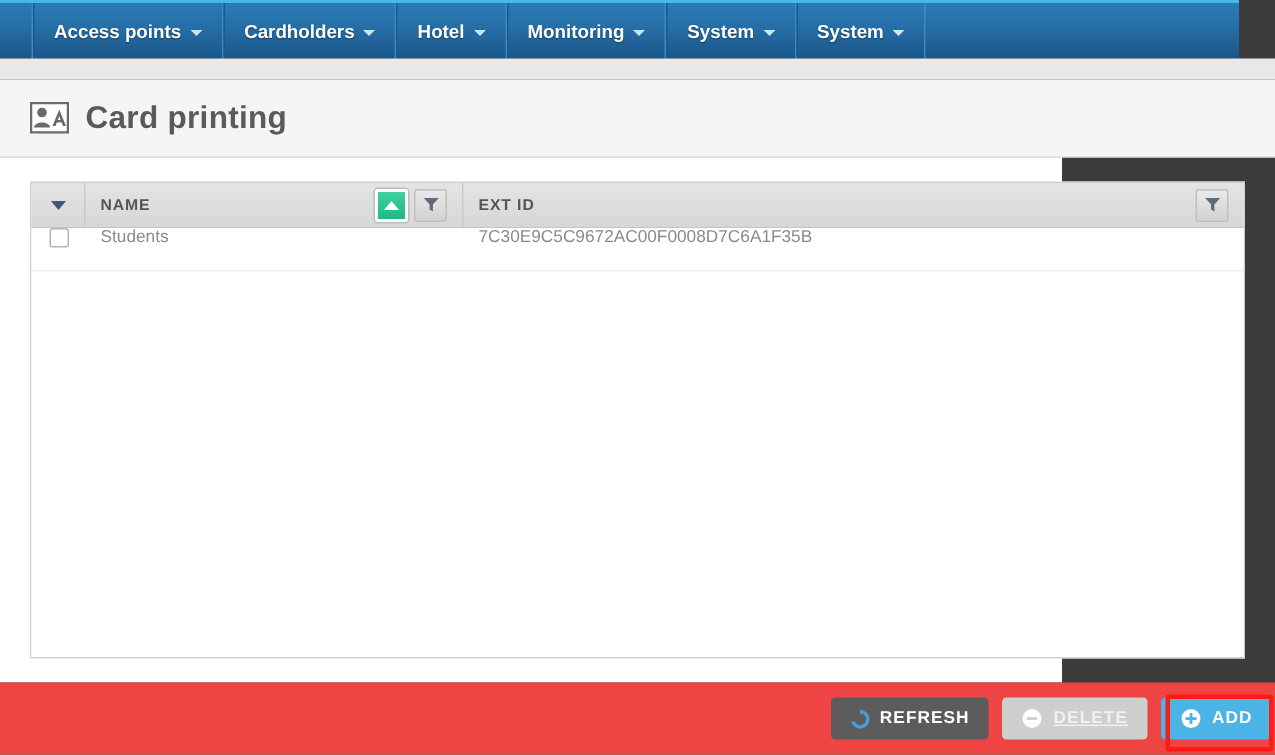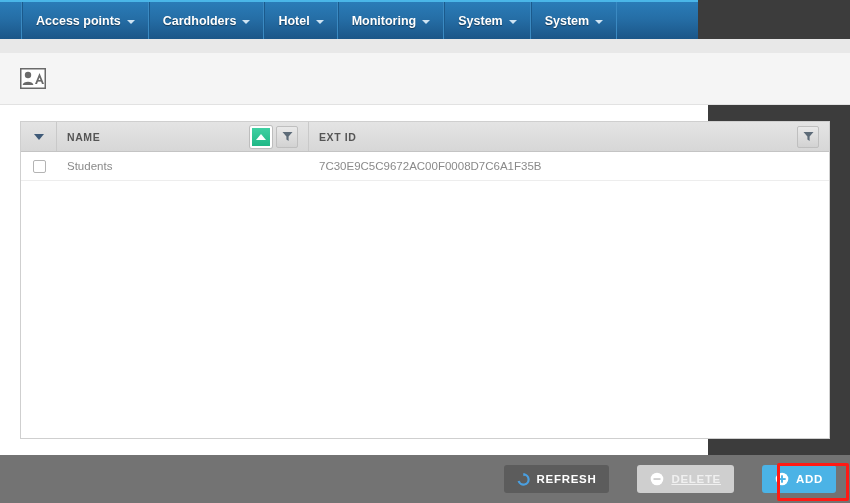--- a/index.html
+++ b/index.html
@@ -5,21 +5,21 @@
   * { box-sizing: border-box; margin: 0; padding: 0; }
   html, body {
     width: 850px; height: 503px;
     font-family: "Liberation Sans", sans-serif;
     background: #3c3c3c;
     overflow: hidden;
   }
 
   
   .navbar {
-    position: absolute; left: 0; top: 0; width: 698px; height: 39px;
+    position: absolute; left: 0; top: 0; width: 826px; height: 39px;
     background: linear-gradient(to bottom, #2a7cb8 0%, #256ea6 45%, #1b5688 100%);
     border-top: 2px solid #4ab6e8;
     display: flex; align-items: stretch;
   }
   .nav-gap { width: 22px; border-right: 1px solid #3b8ac2; }
   .nav-item {
     display: flex; align-items: center; gap: 6px;
     padding: 0 13px;
     color: #ffffff;
     font-size: 12.5px; font-weight: bold;
@@ -115,42 +115,42 @@
     border-bottom: 6px solid #ffffff;
   }
   .hbtn-filter {
     background: linear-gradient(to bottom,#e9e9e9 0%, #d2d2d2 100%);
     border: 1px solid #bfbfbf;
   }
   .th-ext .hbtn-filter { margin-left: auto; }
 
   .tbody { flex: 1; background: #fff; }
   .trow {
-    display: flex; height: 29px; align-items: center;
+    display: flex; height: 29px; align-items: flex-start;
     border-bottom: 1px solid #ededed;
     cursor: pointer;
   }
   .td { font-size: 11.5px; color: #8a8a8a; padding: 0 10px; }
   .td-check { width: 36px; display: flex; align-items: center; justify-content: center; padding: 0; }
   .td-name  { width: 252px; }
   .td-ext   { flex: 1; }
   .cbox {
     width: 13px; height: 13px;
     border: 1px solid #b4b4b4;
     background: #fff; border-radius: 2px;
     cursor: pointer;
   }
 
   
   .footer {
     position: absolute; left: 0; top: 455px; width: 850px; height: 48px;
-    background: #737373;
+    background: #ef4444;
     display: flex; align-items: center; justify-content: flex-end;
-    gap: 28px;
-    padding-right: 14px;
+    gap: 9px;
+    padding-right: 2px;
   }
   .btn {
     height: 28px;
     display: flex; align-items: center; gap: 7px;
     padding: 0 13px;
     border-radius: 3px;
     font-size: 11.5px; font-weight: bold;
     letter-spacing: .7px;
     color: #ffffff;
     cursor: pointer;
@@ -204,20 +204,21 @@
 <div class="strip"></div>
 
 <div class="titlebar">
   <svg class="title-icon" viewBox="0 0 26 21">
     <rect x="0.5" y="0.5" width="25" height="20" fill="#ffffff" stroke="#6a6a6a" stroke-width="2"></rect>
     <circle cx="8" cy="7" r="3.2" fill="#6a6a6a"></circle>
     <path d="M2.6 17 C3.3 12.6 12.7 12.6 13.4 17 Z" fill="#6a6a6a"></path>
     <path d="M19.5 5 L24 16 L22 16 L19.5 9.5 L17 16 L15 16 Z" fill="#6a6a6a"></path>
     <rect x="17.6" y="12" width="3.8" height="1.6" fill="#6a6a6a"></rect>
   </svg>
+  <div class="page-title">Card printing</div>
 </div>
 
 <div class="content">
   <div class="table">
 
     <div class="thead">
 
       <div class="th th-check">
         <span class="chev-down"></span>
       </div>

